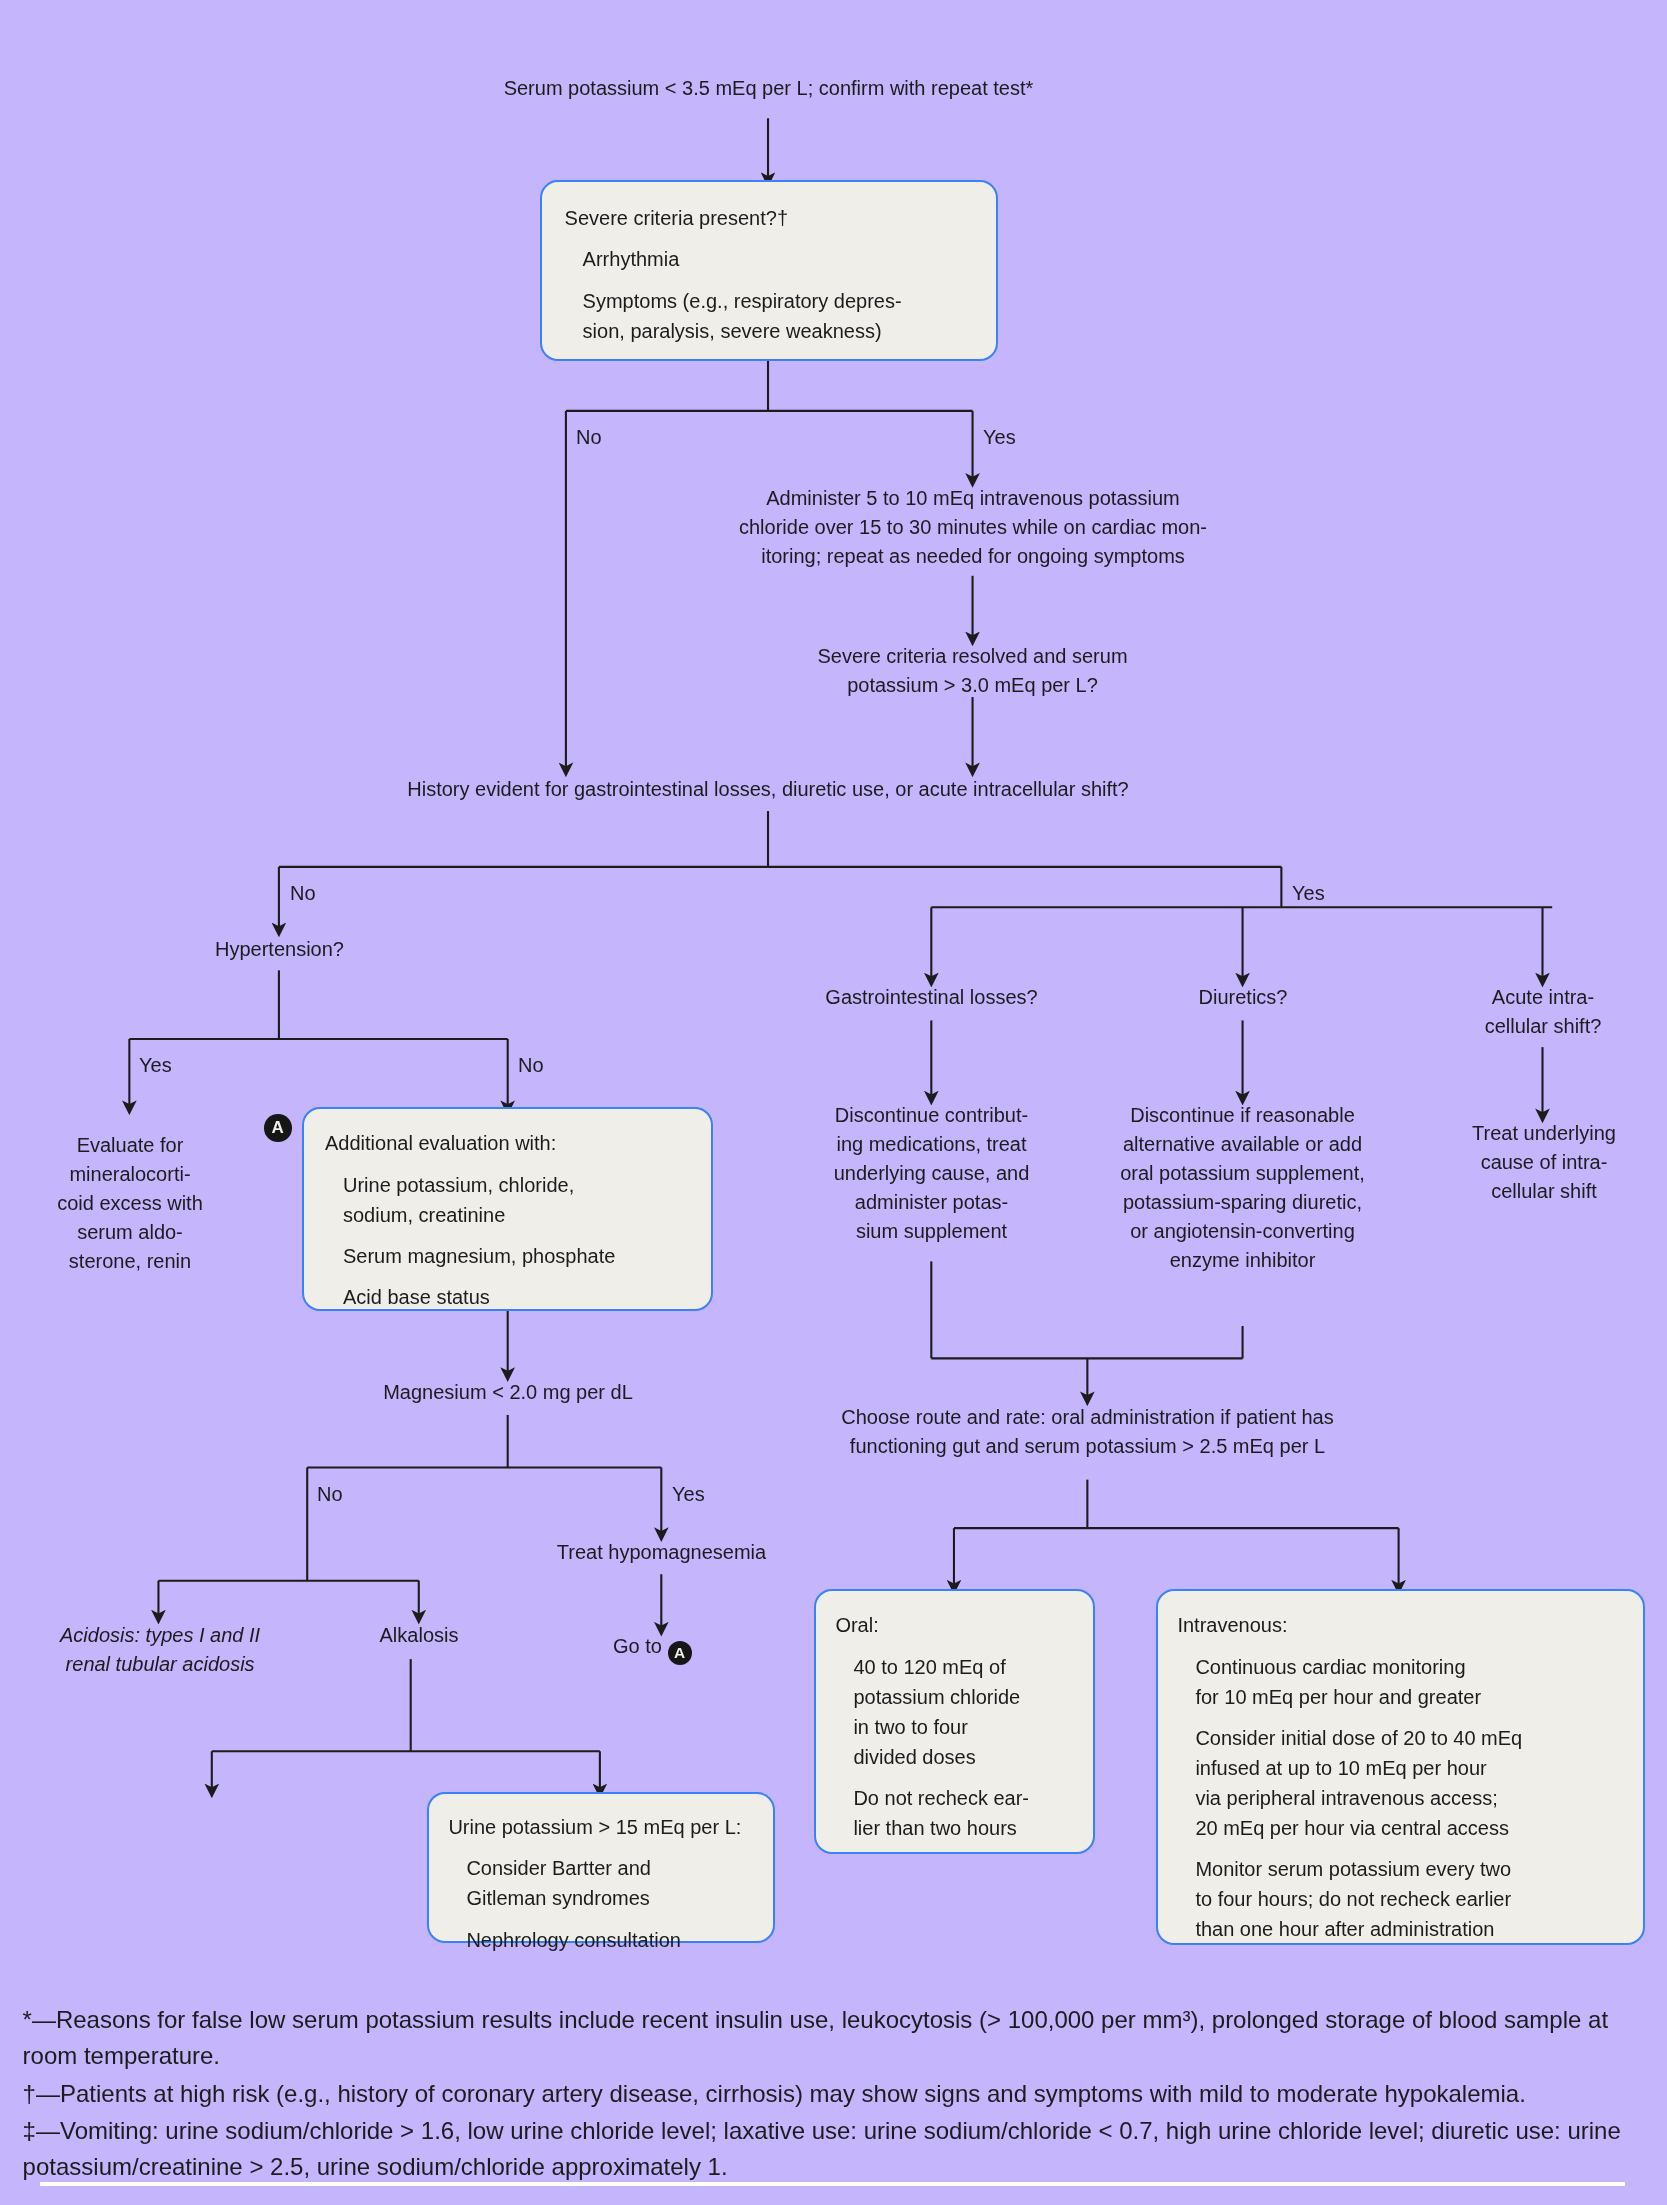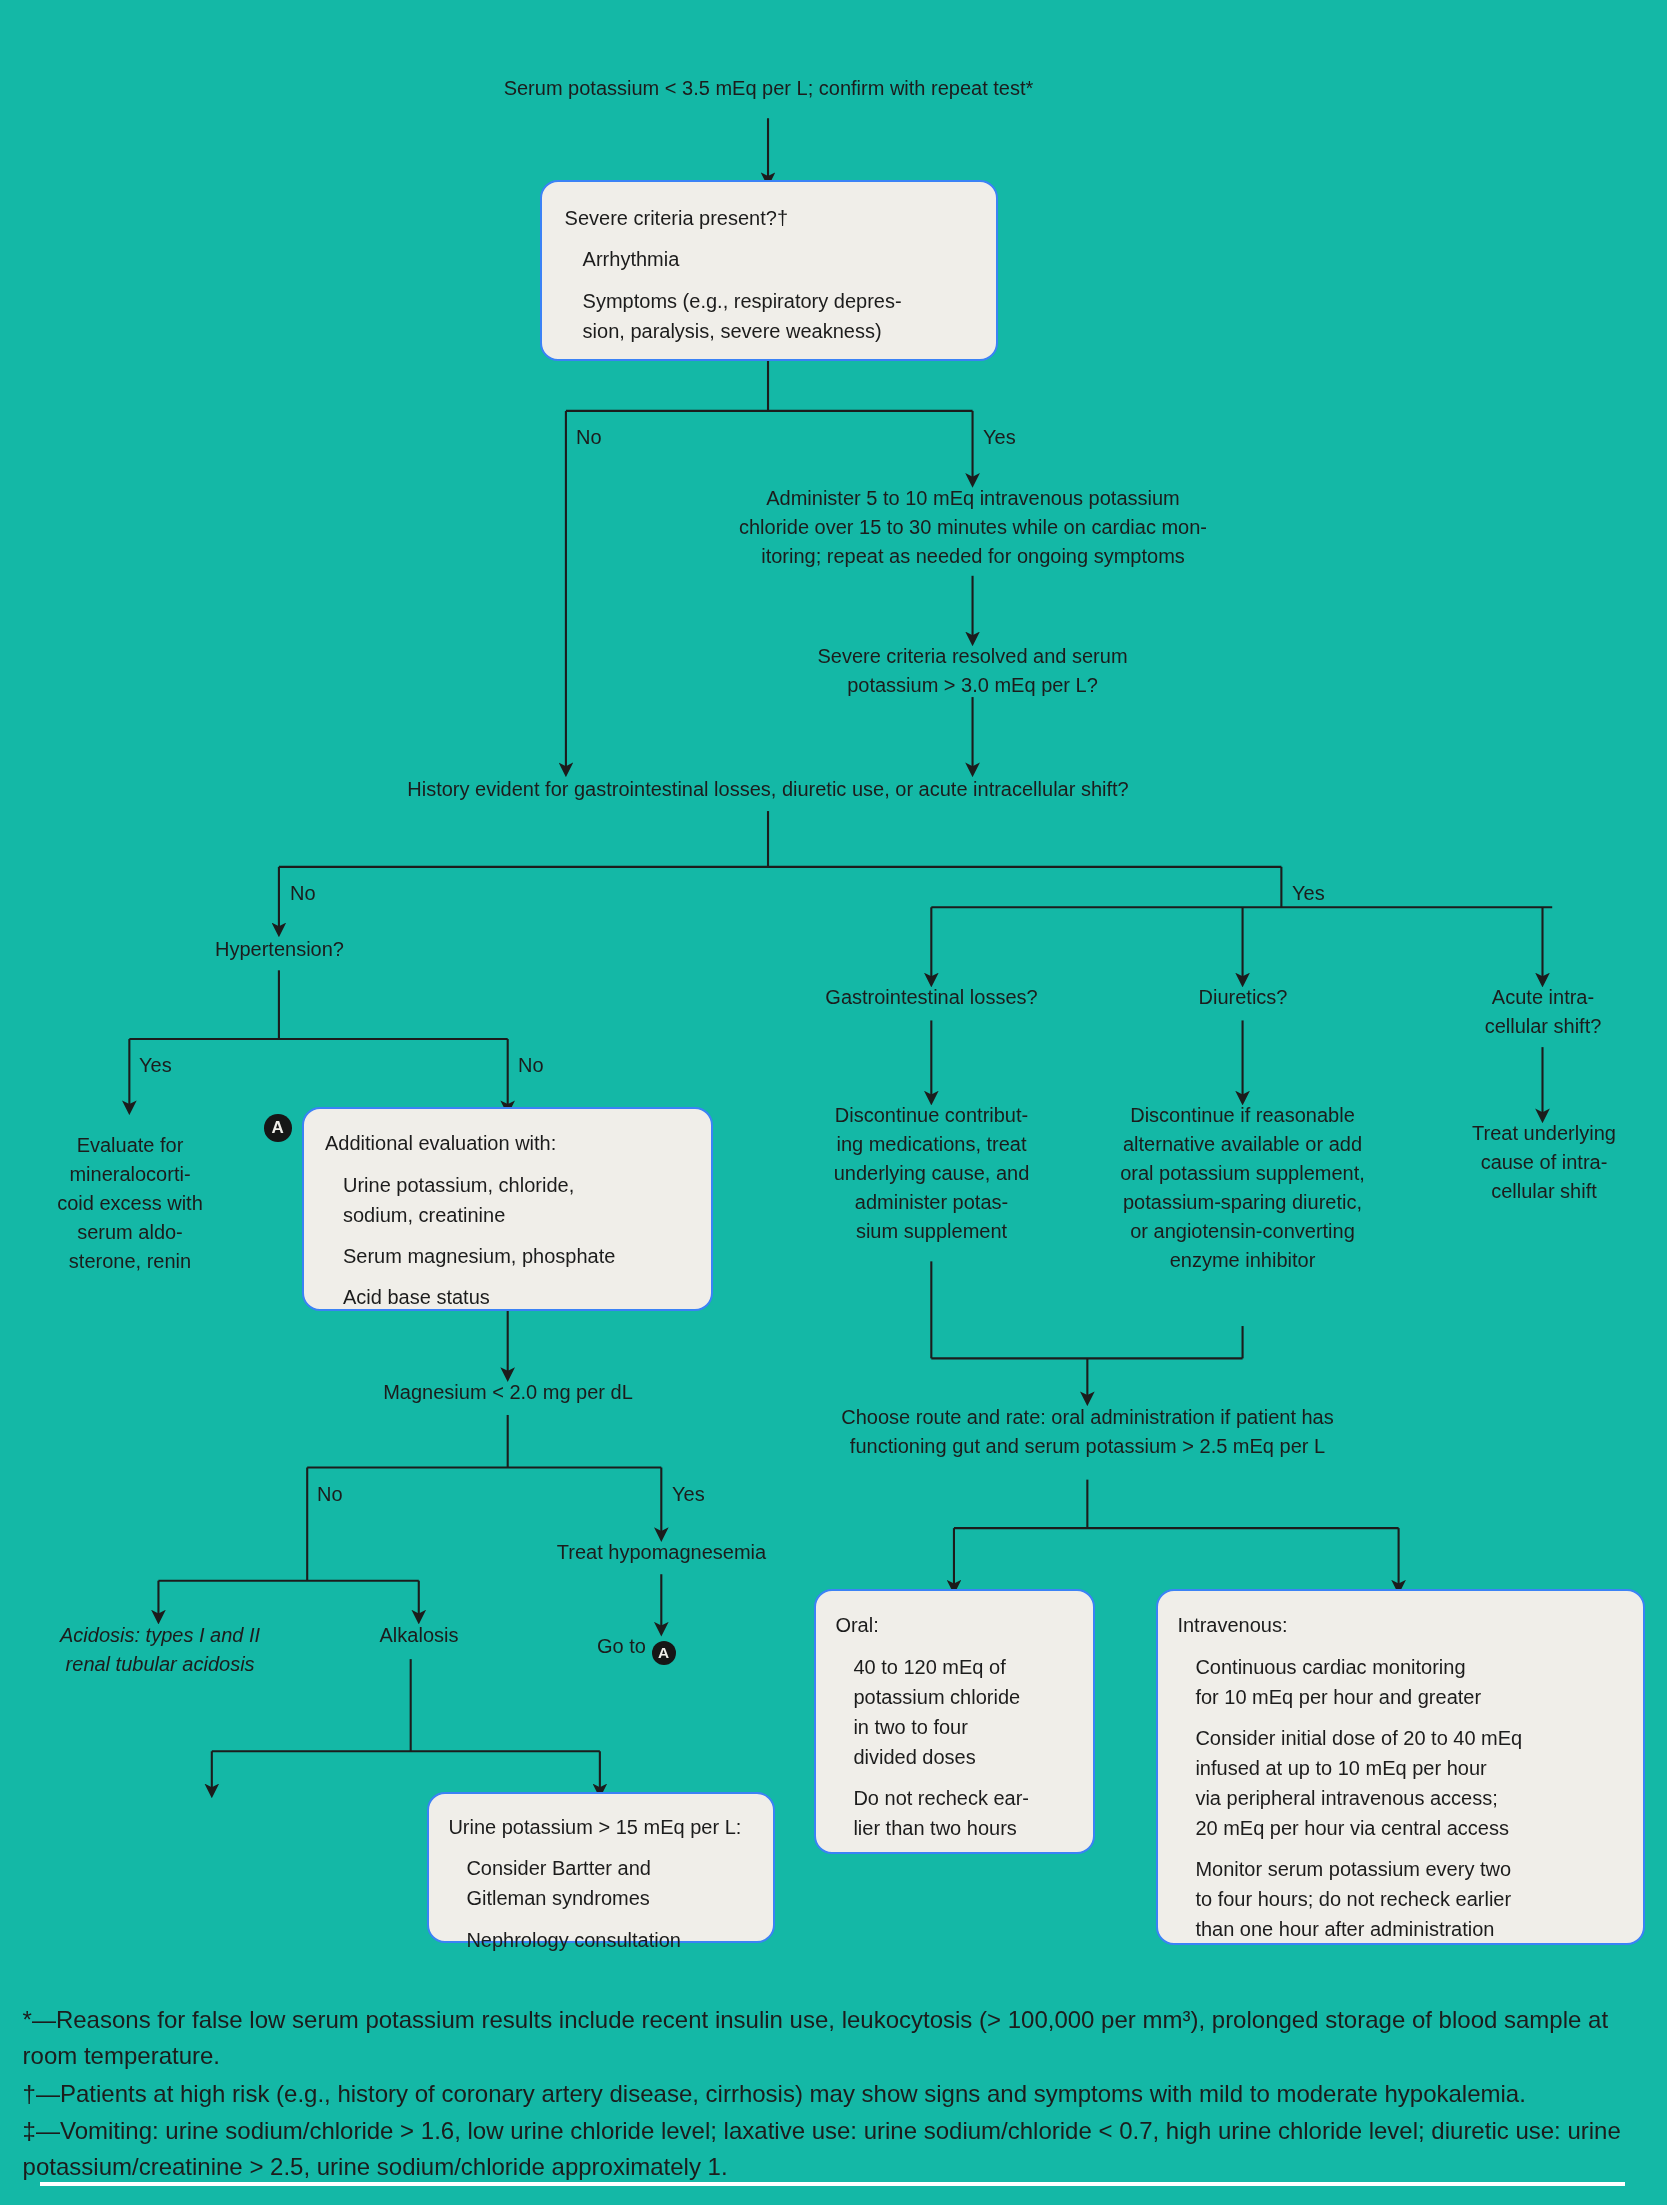--- a/index.html
+++ b/index.html
@@ -9,21 +9,21 @@
     background: #f0eee9;
   }
   body {
     font-family: "Liberation Sans", sans-serif;
     color: #1a1a1a;
   }
   #page {
     position: relative;
     width: 1667px;
     height: 2205px;
-    background: #14b8a6;
+    background: #c4b5fd;
     overflow: hidden;
   }
   svg.flow {
     position: absolute;
     left: 0;
     top: 0;
     width: 1667px;
     height: 2205px;
   }
   
@@ -79,20 +79,21 @@
     font-weight: bold;
     text-align: center;
     line-height: 27.5px;
     font-family: "Liberation Sans", sans-serif;
   }
   .goto-wrap {
     position: absolute;
     font-size: 20px;
     color: #1c1c1c;
     white-space: nowrap;
+    margin-left: 16px;
   }
   .goto-wrap .inlineA {
     display: inline-block;
     width: 24px;
     height: 24px;
     border-radius: 50%;
     background: #161616;
     color: #f0eee9;
     font-size: 15.4px;
     font-weight: bold;

